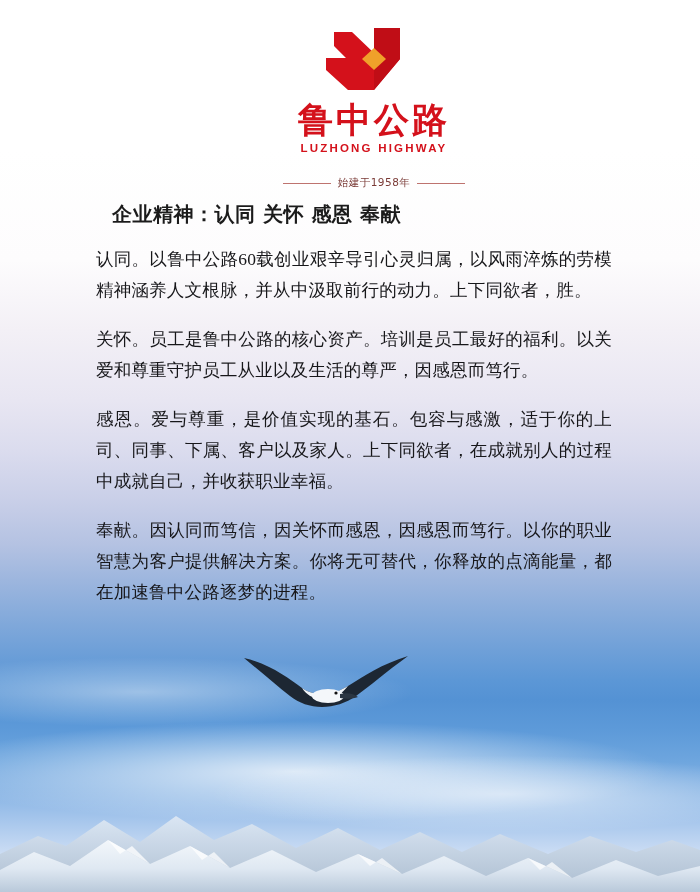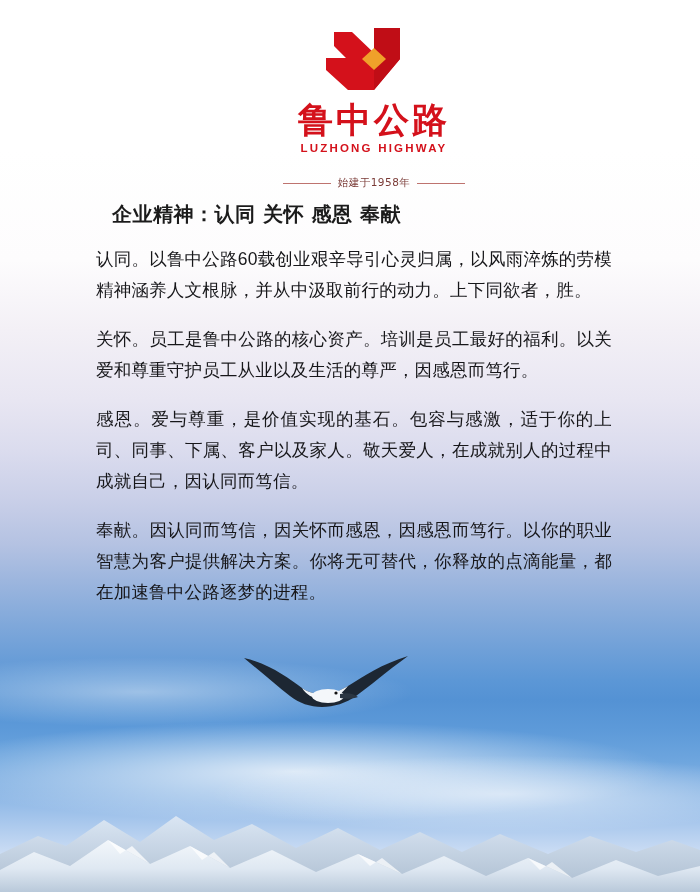--- a/index.html
+++ b/index.html
@@ -138,21 +138,21 @@
   .article-title {
     font-family: "DejaVu Sans", "Liberation Sans", sans-serif;
     font-size: 20px;
     font-weight: bold;
     color: #1b1b1b;
     letter-spacing: .5px;
     margin: 0 0 16px 16px;
     line-height: 28px;
   }
   .para {
-    font-family: Liberation Sans, sans-serif;
+    font-family: Liberation Serif, serif;
     font-size: 17.5px;
     color: #17171a;
     line-height: 31px;
     margin: 0 0 18px 0;
     text-align: justify;
     letter-spacing: .2px;
   }
   .para:last-child { margin-bottom: 17px; }
 
   
@@ -206,21 +206,21 @@
       <span class="rule"></span>
       <span class="logo-since">始建于1958年</span>
       <span class="rule"></span>
     </div>
   </div>
 
   <div class="article">
     <h1 class="article-title">企业精神：认同 关怀 感恩 奉献</h1>
     <p class="para">认同。以鲁中公路60载创业艰辛导引心灵归属，以风雨淬炼的劳模精神涵养人文根脉，并从中汲取前行的动力。上下同欲者，胜。</p>
     <p class="para">关怀。员工是鲁中公路的核心资产。培训是员工最好的福利。以关爱和尊重守护员工从业以及生活的尊严，因感恩而笃行。</p>
-    <p class="para">感恩。爱与尊重，是价值实现的基石。包容与感激，适于你的上司、同事、下属、客户以及家人。敬天爱人，在成就别人的过程中成就自己，因认同而笃信。</p>
+    <p class="para">感恩。爱与尊重，是价值实现的基石。包容与感激，适于你的上司、同事、下属、客户以及家人。上下同欲者，在成就别人的过程中成就自己，并收获职业幸福。</p>
     <p class="para">奉献。因认同而笃信，因关怀而感恩，因感恩而笃行。以你的职业智慧为客户提供解决方案。你将无可替代，你释放的点滴能量，都在加速鲁中公路逐梦的进程。</p>
   </div>
 
   <svg class="seagull" viewBox="0 0 180 80">
     <path d="M8,8 C34,14 52,28 66,38 C72,42 78,44 86,44 C96,44 104,41 112,36 C128,26 146,14 172,6 C150,22 134,36 120,46 C110,53 98,57 86,57 C74,57 63,53 54,46 C40,35 24,21 8,8 Z" fill="#1d2733"></path>
     <path d="M66,38 C72,42 78,44 86,44 C96,44 104,41 112,36 C106,44 97,49 86,49 C76,49 70,44 66,38 Z" fill="#f2f5f8"></path>
     <ellipse cx="92" cy="46" rx="16" ry="7" fill="#f4f7fa"></ellipse>
     <path d="M104,44 C112,42 118,44 122,47 C117,49 110,49 104,48 Z" fill="#2b3642"></path>
     <circle cx="100" cy="43" r="1.6" fill="#111"></circle>
   </svg>

